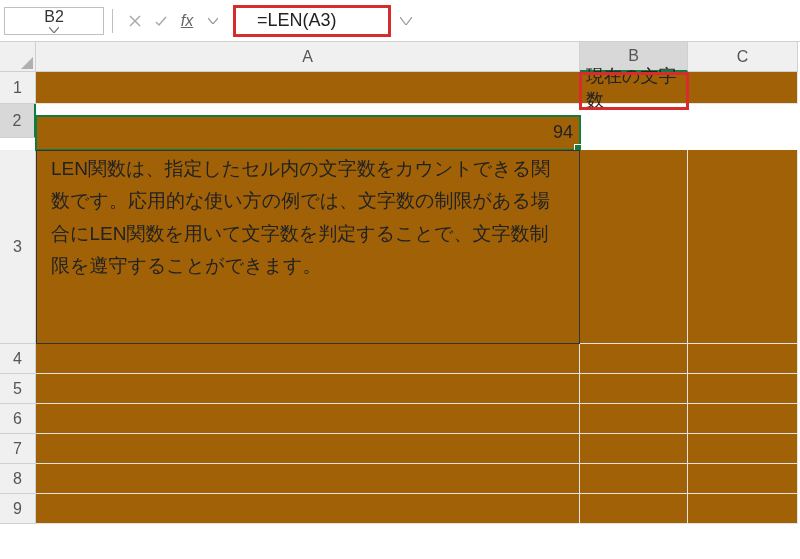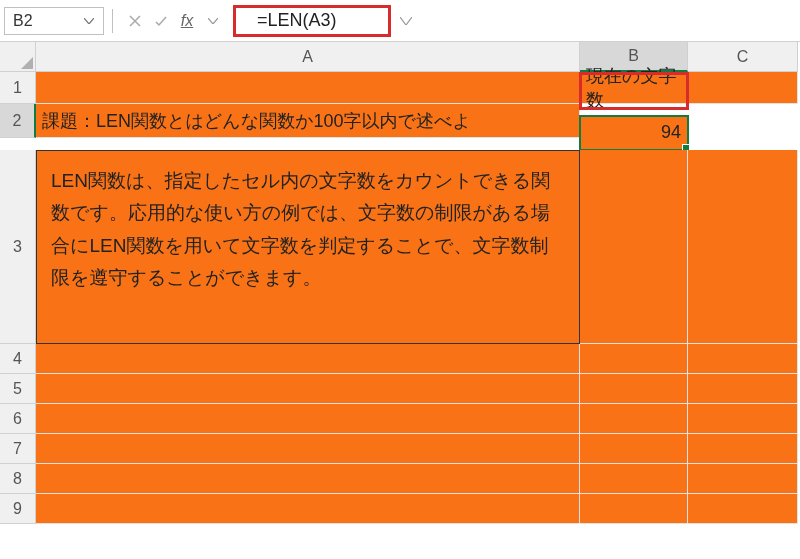--- a/index.html
+++ b/index.html
@@ -26,20 +26,21 @@
       width: 100px;
       height: 28px;
       border: 1px solid #c0c0c0;
       display: flex;
       align-items: center;
       padding: 0 8px;
       font-size: 16px;
       color: #333;
       background: #fff;
       justify-content: space-between;
+      flex-direction: column;
     }
     .name-box-text {
       flex: 1;
     }
     .dropdown-icon {
       width: 12px;
       height: 12px;
       display: flex;
       align-items: center;
       justify-content: center;
@@ -160,41 +161,41 @@
     }
     .cell {
       border-right: 1px solid #e3e3e3;
       border-bottom: 1px solid #e3e3e3;
       padding: 4px 6px;
       font-size: 18px;
       color: #222;
       display: flex;
       align-items: center;
       position: relative;
-      background: #f97316;
+      background: #a16207;
     }
     .cell.num {
       justify-content: flex-end;
       margin-top: 12px;
     }
     .row-1 .row-header, .row-1 .cell {
       height: 32px;
     }
     .row-2 .row-header, .row-2 .cell {
       height: 34px;
     }
     .row-3 .row-header {
       height: 194px;
     }
     .row-3 .cell {
       height: 194px;
     }
     .row-3 .a3-cell {
       align-items: flex-start;
-      padding: 14px 14px;
+      padding: 2px 14px;
       line-height: 1.7;
       font-size: 19px;
       white-space: pre-wrap;
     }
     .row-small .row-header, .row-small .cell {
       height: 30px;
     }
     
     .cell.b2 {
       outline: 2px solid #107c41;
@@ -278,21 +279,20 @@
 
   <div class="row row-1">
     <div class="row-header">1</div>
     <div class="cell"></div>
     <div class="cell">現在の文字数</div>
     <div class="cell"></div>
   </div>
 
   <div class="row row-2">
     <div class="row-header active">2</div>
-    <div class="cell">課題：LEN関数とはどんな関数か100字以内で述べよ</div>
     <div class="cell num b2">94</div>
   </div>
 
   <div class="row row-3">
     <div class="row-header">3</div>
     <div class="cell a3-cell">LEN関数は、指定したセル内の文字数をカウントできる関数です。応用的な使い方の例では、文字数の制限がある場合にLEN関数を用いて文字数を判定することで、文字数制限を遵守することができます。</div>
     <div class="cell"></div>
     <div class="cell"></div>
   </div>
 

